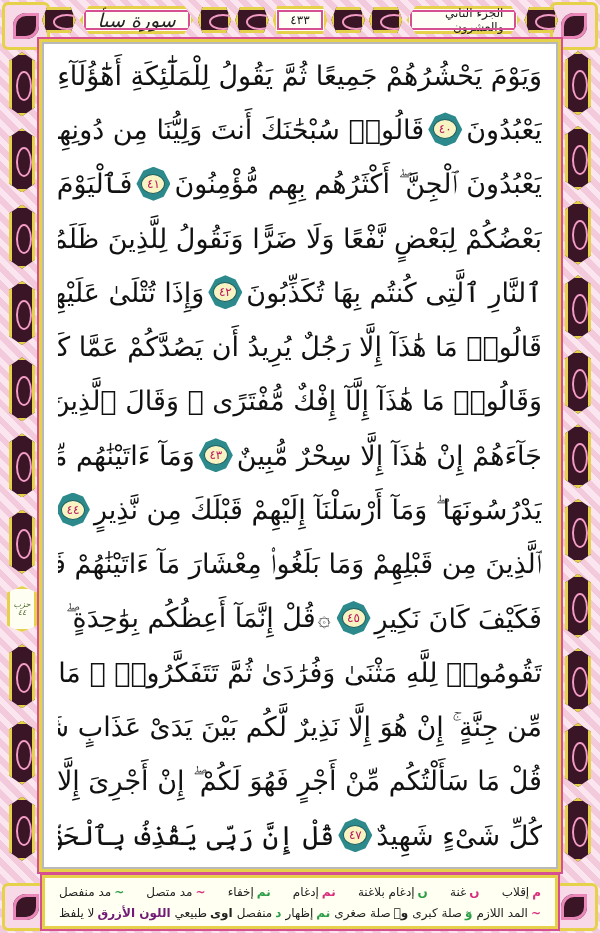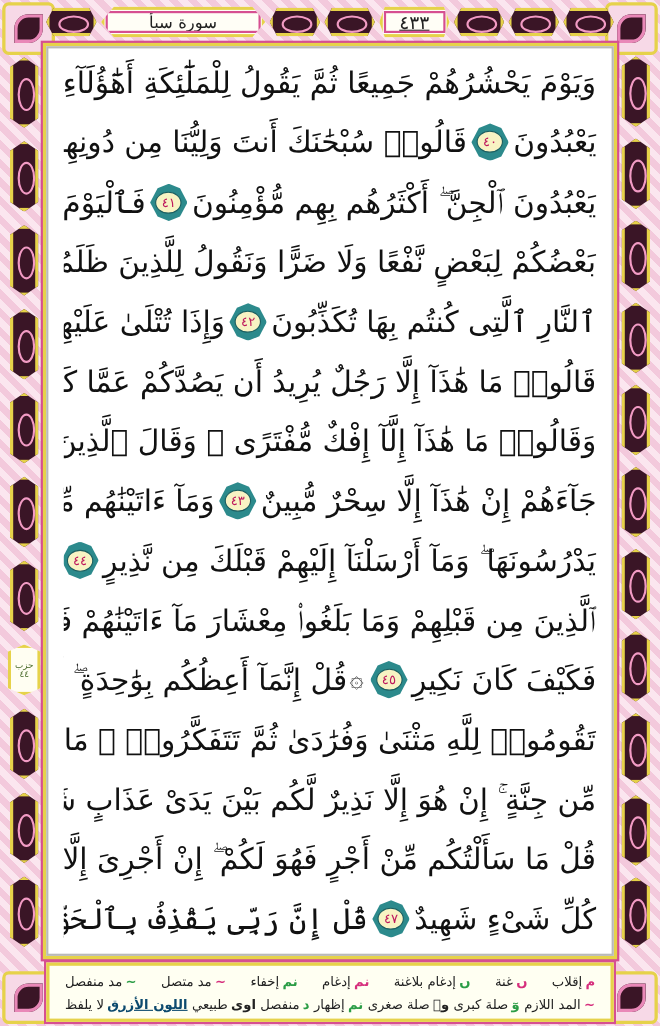--- a/index.html
+++ b/index.html
@@ -37,22 +37,22 @@
   }
   .cartouche {
     height: 28px; display: flex; align-items: center; justify-content: center;
     background: #fffef6; border: 3px solid #e6d24a;
     outline: 2px solid #d64f91; outline-offset: -6px;
     clip-path: polygon(8% 0, 92% 0, 100% 50%, 92% 100%, 8% 100%, 0 50%);
     font-family: "DejaVu Serif", serif; color: #222; font-size: 15px;
     padding: 0 14px;
   }
   .cartouche.juz { width: 150px; font-size: 12px; }
-  .cartouche.page { width: 64px; font-size: 17px; text-decoration: underline; }
-  .cartouche.surah { width: 150px; font-size: 15px; }
+  .cartouche.page { width: 64px; font-size: 12px; }
+  .cartouche.surah { width: 150px; font-size: 19px; font-style: italic; }
   .knot {
     width: 46px; height: 26px; background: #3a1526;
     border: 3px solid #e6d24a;
     clip-path: polygon(15% 0, 85% 0, 100% 50%, 85% 100%, 15% 100%, 0 50%);
     position: relative;
   }
   .knot::after {
     content: ""; position: absolute; left: 8px; top: 4px; width: 24px; height: 12px;
     border: 2px solid #f29bc4; border-radius: 50%;
   }
@@ -72,21 +72,21 @@
     position: relative;
   }
   .side .knot-v::after {
     content: ""; position: absolute; left: 4px; top: 16px; width: 12px; height: 26px;
     border: 2px solid #f29bc4; border-radius: 50%;
   }
   .hizb-marker {
     width: 30px; height: 46px; background: #fffef2; border: 3px solid #e6d24a;
     clip-path: polygon(50% 0, 100% 14%, 100% 86%, 50% 100%, 0 86%, 0 14%);
     font-size: 8px; color: #4a6b2b; display: flex; align-items: center; justify-content: center;
-    text-align: center; line-height: 1; direction: rtl;
+    text-align: center; line-height: 1; direction: rtl; font-style: italic;
   }
 
   
   .panel {
     position: absolute; left: 42px; right: 42px; top: 42px; bottom: 64px;
     background: #ffffff;
     border: 2px solid #b9b9b9;
     box-shadow: 0 0 0 3px #e6d24a, 0 0 0 5px #d64f91;
     padding: 4px 14px 0 14px;
     direction: rtl;
@@ -137,20 +137,21 @@
 <body>
 
 <div class="frame">
   <div class="corner tl"></div>
   <div class="corner tr"></div>
   <div class="corner bl"></div>
   <div class="corner br"></div>
 
   <div class="header">
     <div class="knot"></div>
+    <div class="cartouche juz">الجزء الثاني والعشرون</div>
     <div class="knot"></div>
     <div class="knot"></div>
     <div class="cartouche page">٤٣٣</div>
     <div class="knot"></div>
     <div class="knot"></div>
     <div class="cartouche surah">سورة سبأ</div>
     <div class="knot"></div>
   </div>
 
   <div class="side left">
@@ -306,18 +307,18 @@
         </span>
         <span class="legend-item">
           <span class="swatch" style="color: rgb(43, 157, 70);">د</span>
           <span>منفصل</span>
         </span>
         <span class="legend-item">
           <span class="swatch" style="color: rgb(34, 34, 34); text-align: center;">اوى</span>
           <span>طبيعي</span>
         </span>
         <span class="legend-item">
-          <span class="swatch" style="color: #0c4a6e; text-decoration: underline;">اللون الأزرق</span>
+          <span class="swatch" style="color: #701a75;">اللون الأزرق</span>
           <span>لا يلفظ</span>
         </span>
       </div>
   </div>
 </div>
 
 </body></html>

